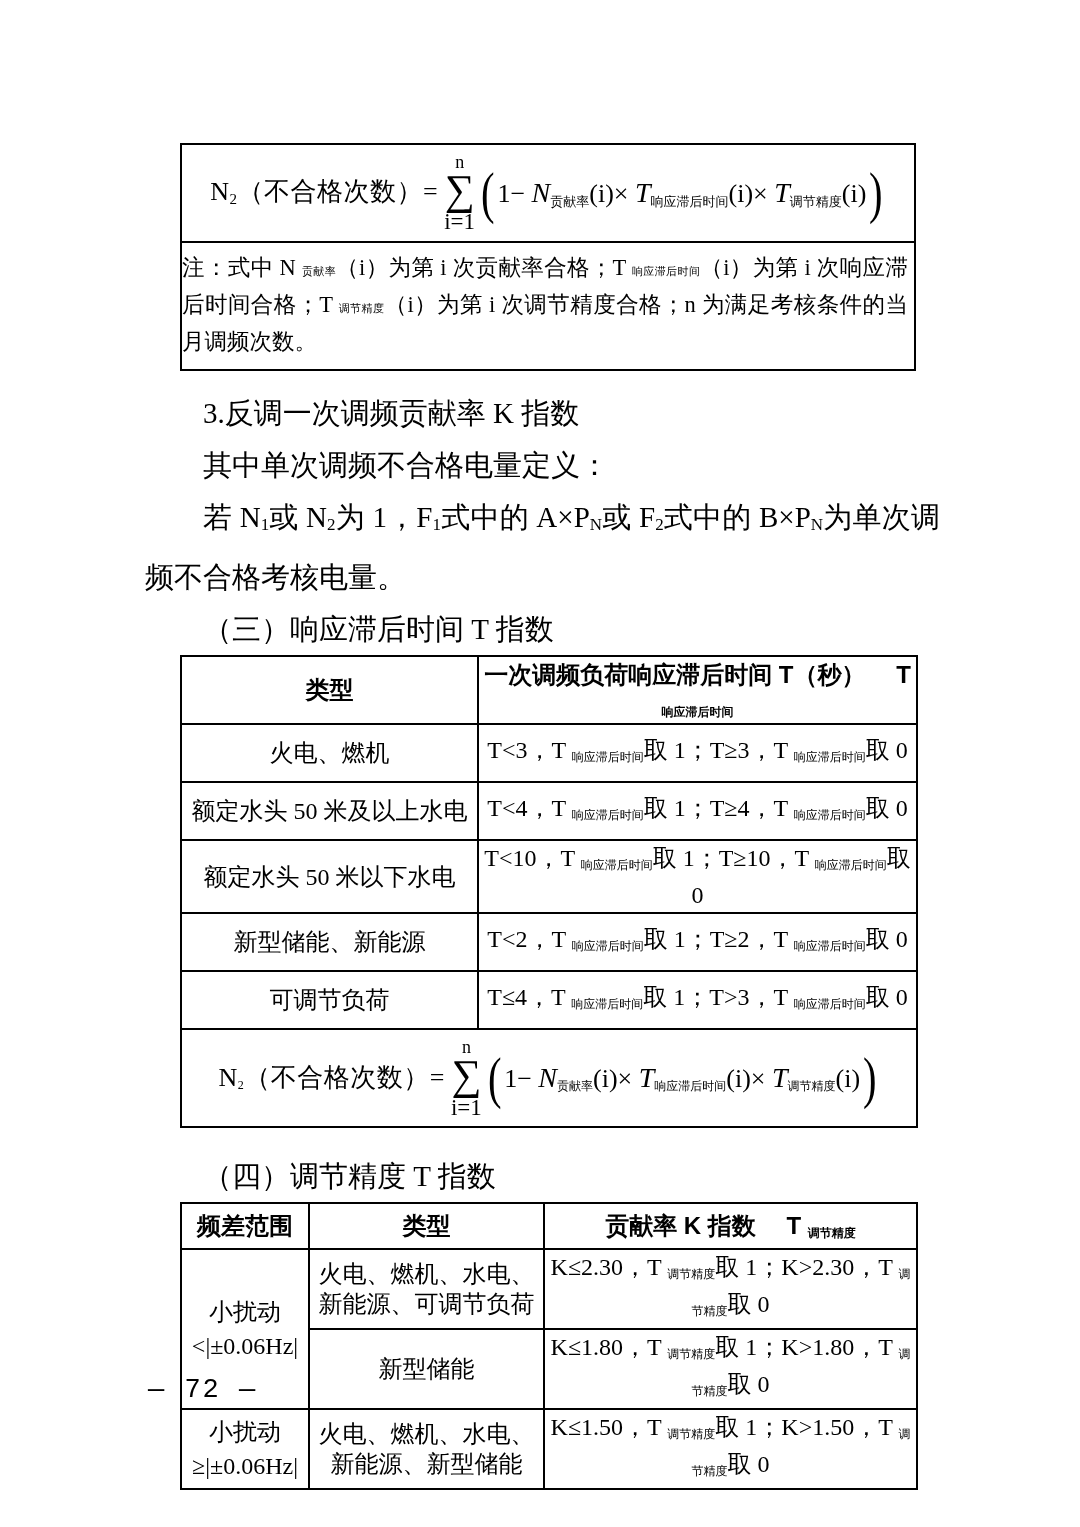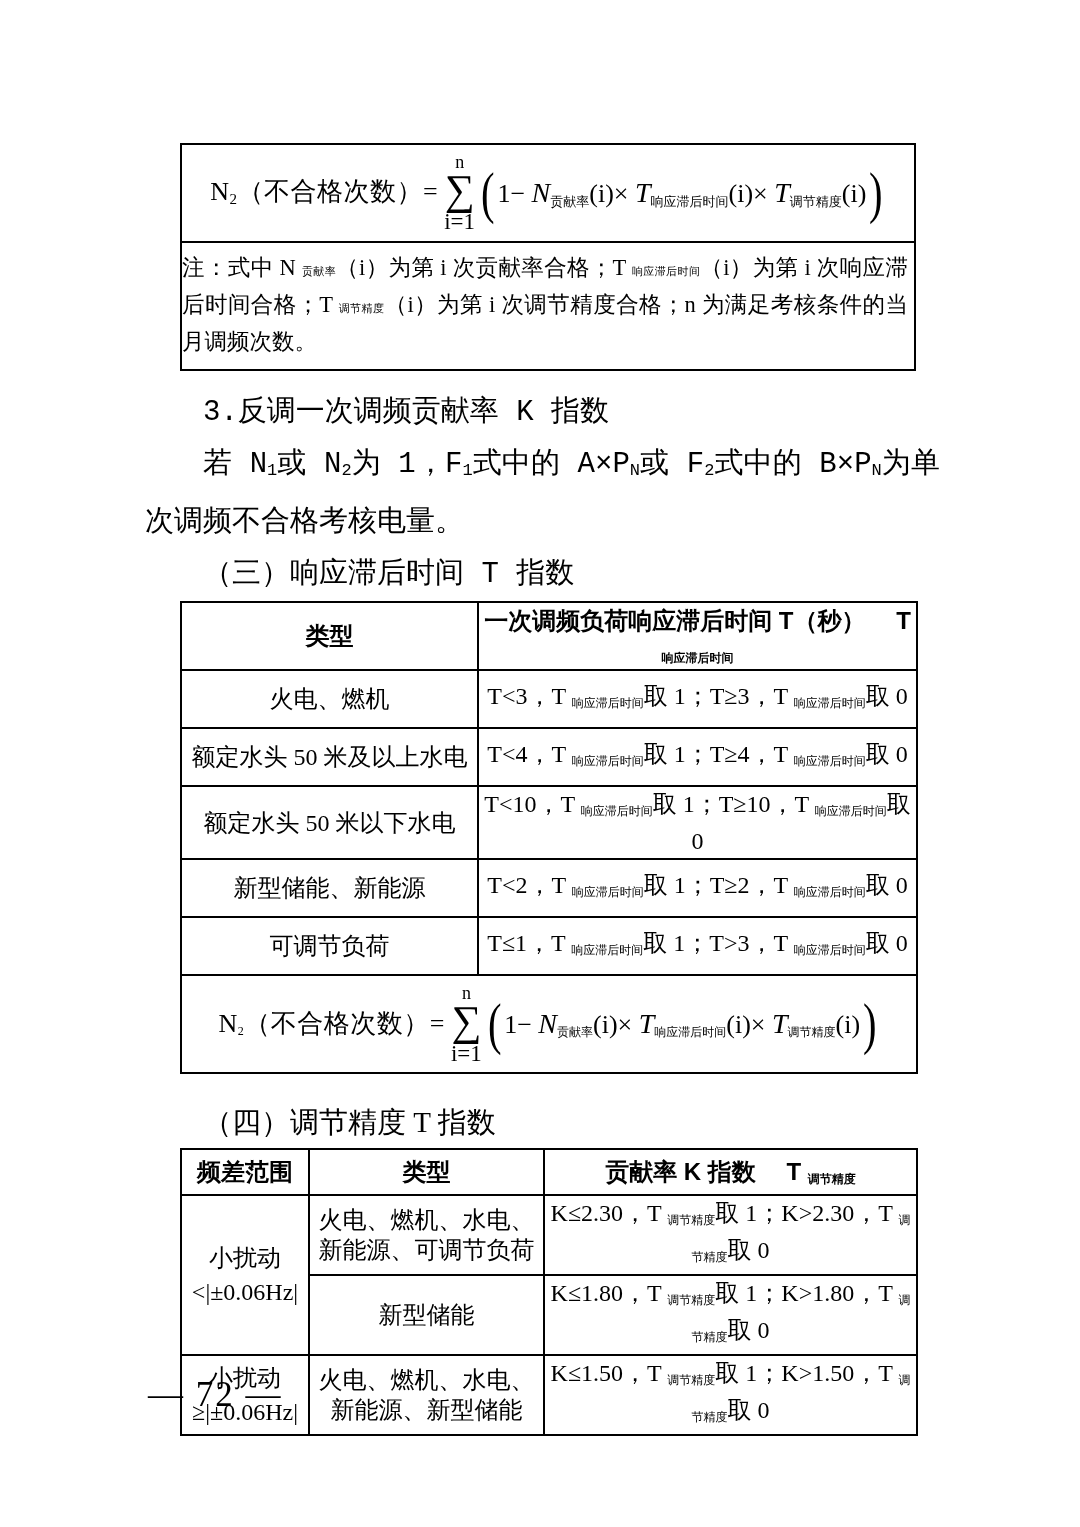--- a/index.html
+++ b/index.html
@@ -41,21 +41,21 @@
   .f-sigma { display: inline-flex; flex-direction: column; align-items: center; margin: 0 3px 0 6px; }
   .f-top { font-size: 18px; line-height: 1; }
   .f-sym { font-size: 42px; line-height: 0.95; font-weight: 400; }
   .f-bot { font-size: 23px; line-height: 1; }
   .f-paren { font-size: 58px; font-weight: 300; line-height: 0.9; transform: scaleX(0.7); }
   .f-body { font-size: 26px; }
   .f-body .it { font-style: italic; font-size: 28px; }
   .f-body .sub { font-size: 13px; vertical-align: -0.3em; }
 
   
-  .textblock { margin-top: 16px; font-family: Liberation Mono, monospace; }
+  .textblock { margin-top: 16px; }
   .para {
     font-size: 29px; line-height: 52px;
     text-align: justify; text-justify: inter-ideograph;
   }
   .para .sub { font-size: 17px; vertical-align: -0.2em; }
   .indent { text-indent: 58px; }
 
   
   table.tbl {
     margin-left: 35px; width: 736px;
@@ -80,21 +80,21 @@
   .lag td { height: 58px; }
   .lag td.formula-cell { height: 98px; padding: 0; }
   .prec th { height: 46px; margin-left: 44px; }
   .prec td.row-tall { height: 73px; }
   .prec td.row-short { height: 52px; margin-left: 24px; }
   .range-cell div { line-height: 34px; }
   .h4 { margin-top: 22px; }
 
   .pagenum {
     position: absolute; left: 148px; top: 1375px;
-    font-size: 35px; letter-spacing: 2px;
+    font-size: 27px; letter-spacing: 2px; font-family: Liberation Mono, monospace;
   }
 </style>
 </head>
 <body>
 
 <div class="page">
 
   <div class="box1">
     <div class="box1-formula">
       <div class="formula">
@@ -107,20 +107,21 @@
         <span class="f-paren">(</span>
         <span class="f-body"><span>1− </span><span class="it">N</span><span class="sub">贡献率</span><span>(i)× </span><span class="it">T</span><span class="sub">响应滞后时间</span><span>(i)× </span><span class="it">T</span><span class="sub">调节精度</span><span>(i)</span></span>
         <span class="f-paren">)</span>
       </div>
     </div>
     <div class="box1-note"><span>注：式中 N </span><span class="sub">贡献率</span><span>（i）为第 i 次贡献率合格；T </span><span class="sub">响应滞后时间</span><span>（i）为第 i 次响应滞后时间合格；T </span><span class="sub">调节精度</span><span>（i）为第 i 次调节精度合格；n 为满足考核条件的当月调频次数。</span></div>
   </div>
 
   <div class="textblock">
     <div class="para indent">3.反调一次调频贡献率 K 指数</div>
+    <div class="para indent">其中单次调频不合格电量定义：</div>
     <div class="para indent"><span>若 N</span><span class="sub">1</span><span>或 N</span><span class="sub">2</span><span>为 1，F</span><span class="sub">1</span><span>式中的 A×P</span><span class="sub">N</span><span>或 F</span><span class="sub">2</span><span>式中的 B×P</span><span class="sub">N</span><span>为单次调频不合格考核电量。</span></div>
     <div class="para indent">（三）响应滞后时间 T 指数</div>
   </div>
 
   <table class="tbl lag">
     <colgroup>
         <col style="width:297px">
         <col style="width:439px">
       </colgroup>
     <tbody>
@@ -139,21 +140,21 @@
     <tr>
       <td>额定水头 50 米以下水电</td>
       <td><span>T&lt;10，T </span><span class="sub">响应滞后时间</span><span>取 1；T≥10，T </span><span class="sub">响应滞后时间</span><span>取 0</span></td>
     </tr>
     <tr>
       <td>新型储能、新能源</td>
       <td><span>T&lt;2，T </span><span class="sub">响应滞后时间</span><span>取 1；T≥2，T </span><span class="sub">响应滞后时间</span><span>取 0</span></td>
     </tr>
     <tr>
       <td>可调节负荷</td>
-      <td><span>T≤1，T </span><span class="sub">响应滞后时间</span><span>取 1；T&gt;3，T </span><span class="sub">响应滞后时间</span><span>取 0</span></td>
+      <td><span>T≤4，T </span><span class="sub">响应滞后时间</span><span>取 1；T&gt;3，T </span><span class="sub">响应滞后时间</span><span>取 0</span></td>
     </tr>
     <tr>
       <td colspan="2" class="formula-cell">
         <div class="formula">
           <span class="f-pre"><span>N</span><span class="sub">2</span><span>（不合格次数）= </span></span>
           <span class="f-sigma">
             <span class="f-top">n</span>
             <span class="f-sym">∑</span>
             <span class="f-bot">i=1</span>
           </span>

